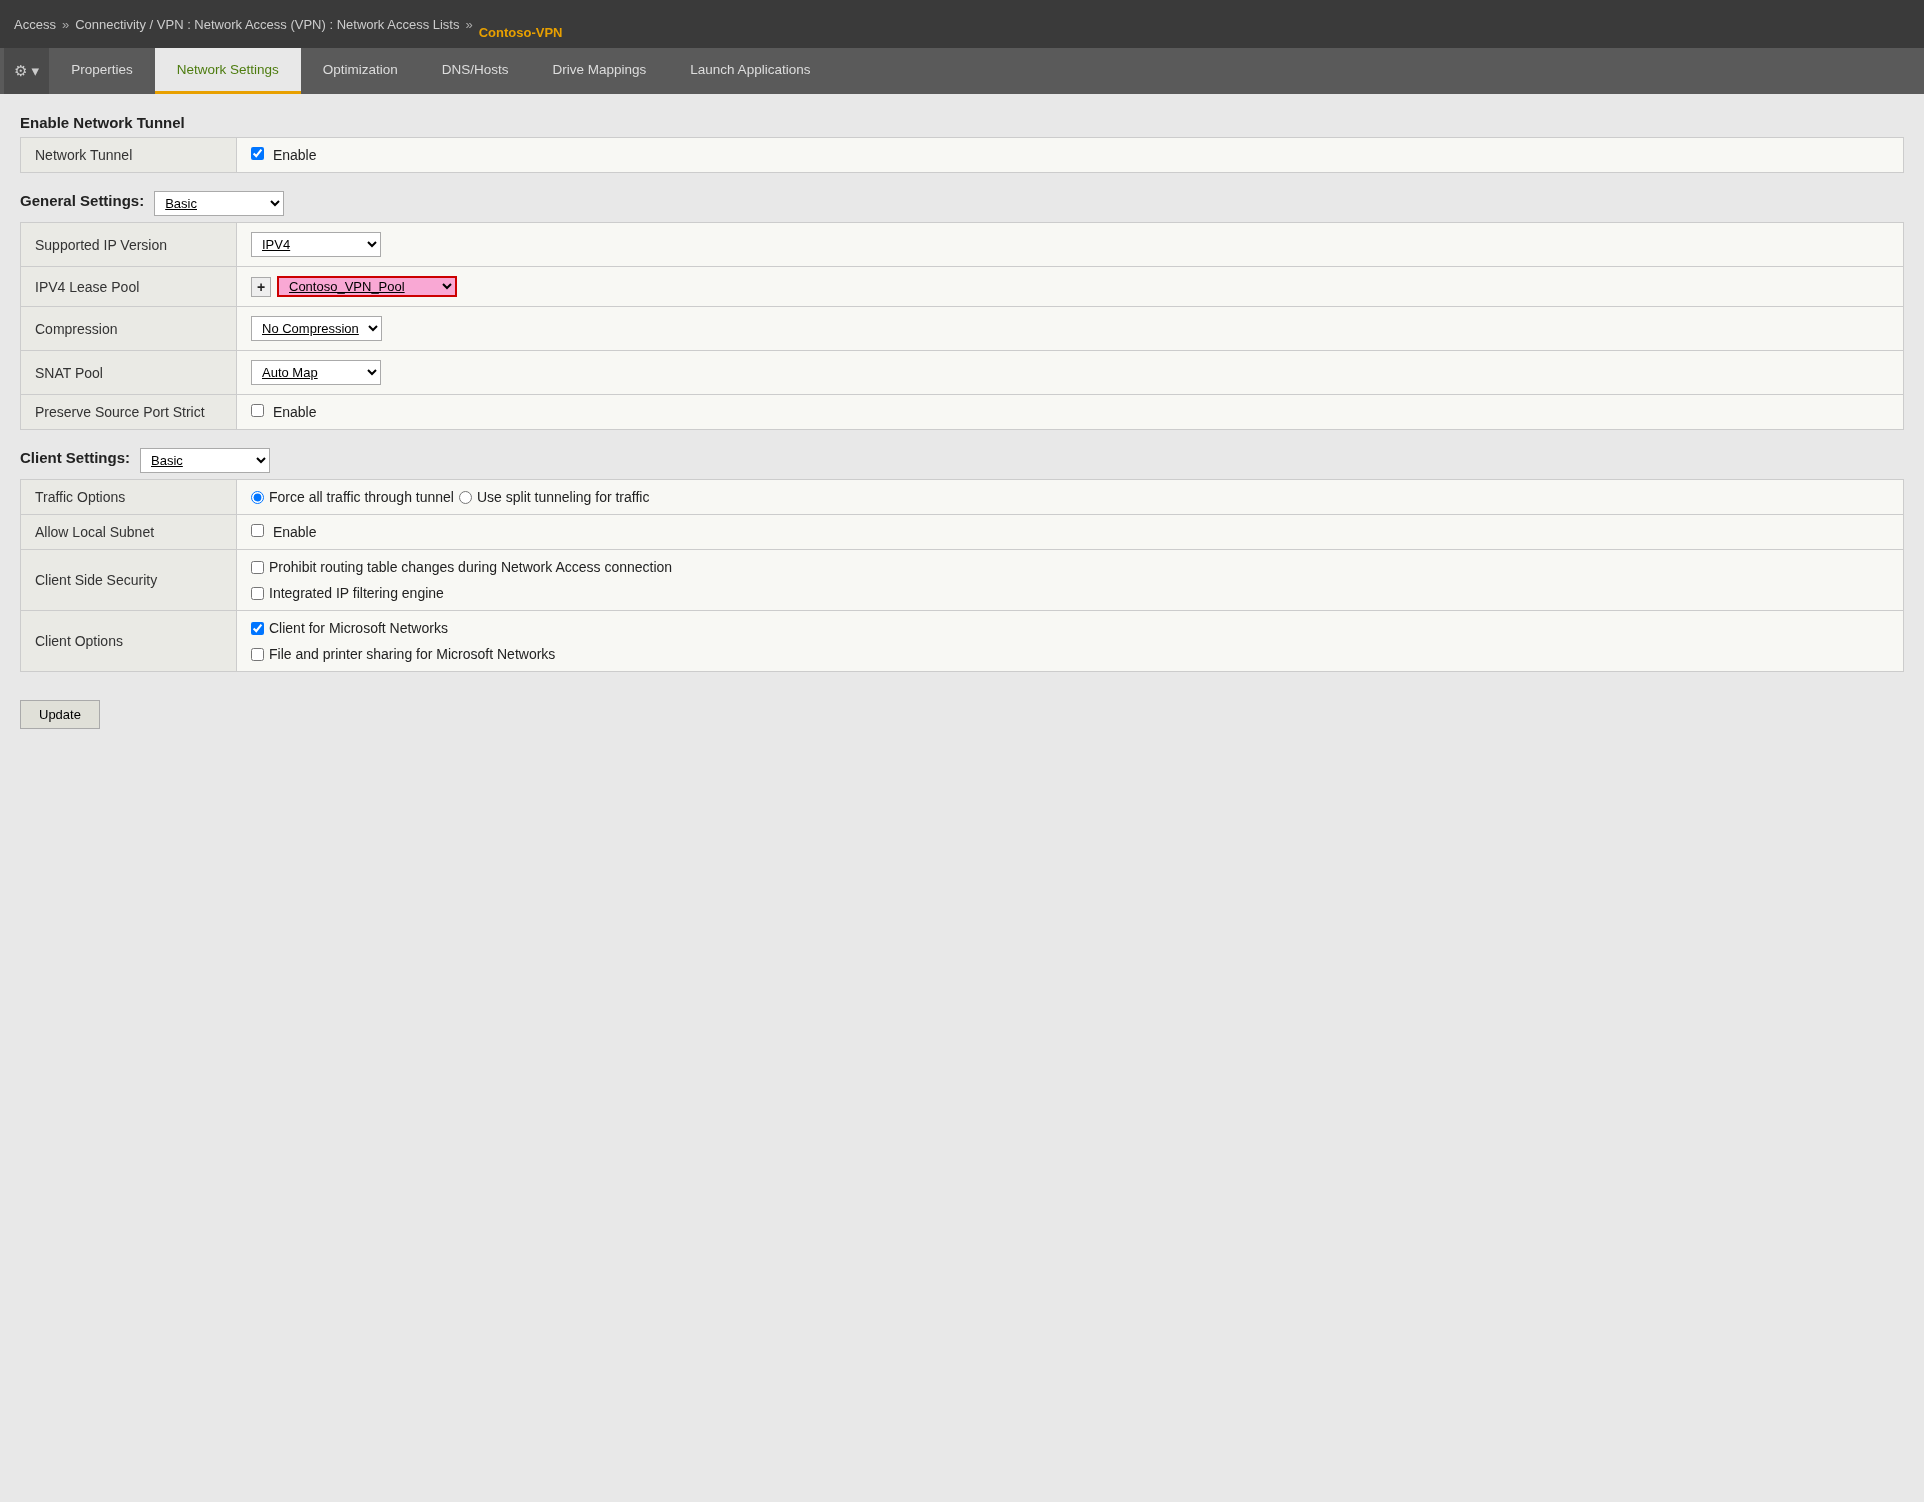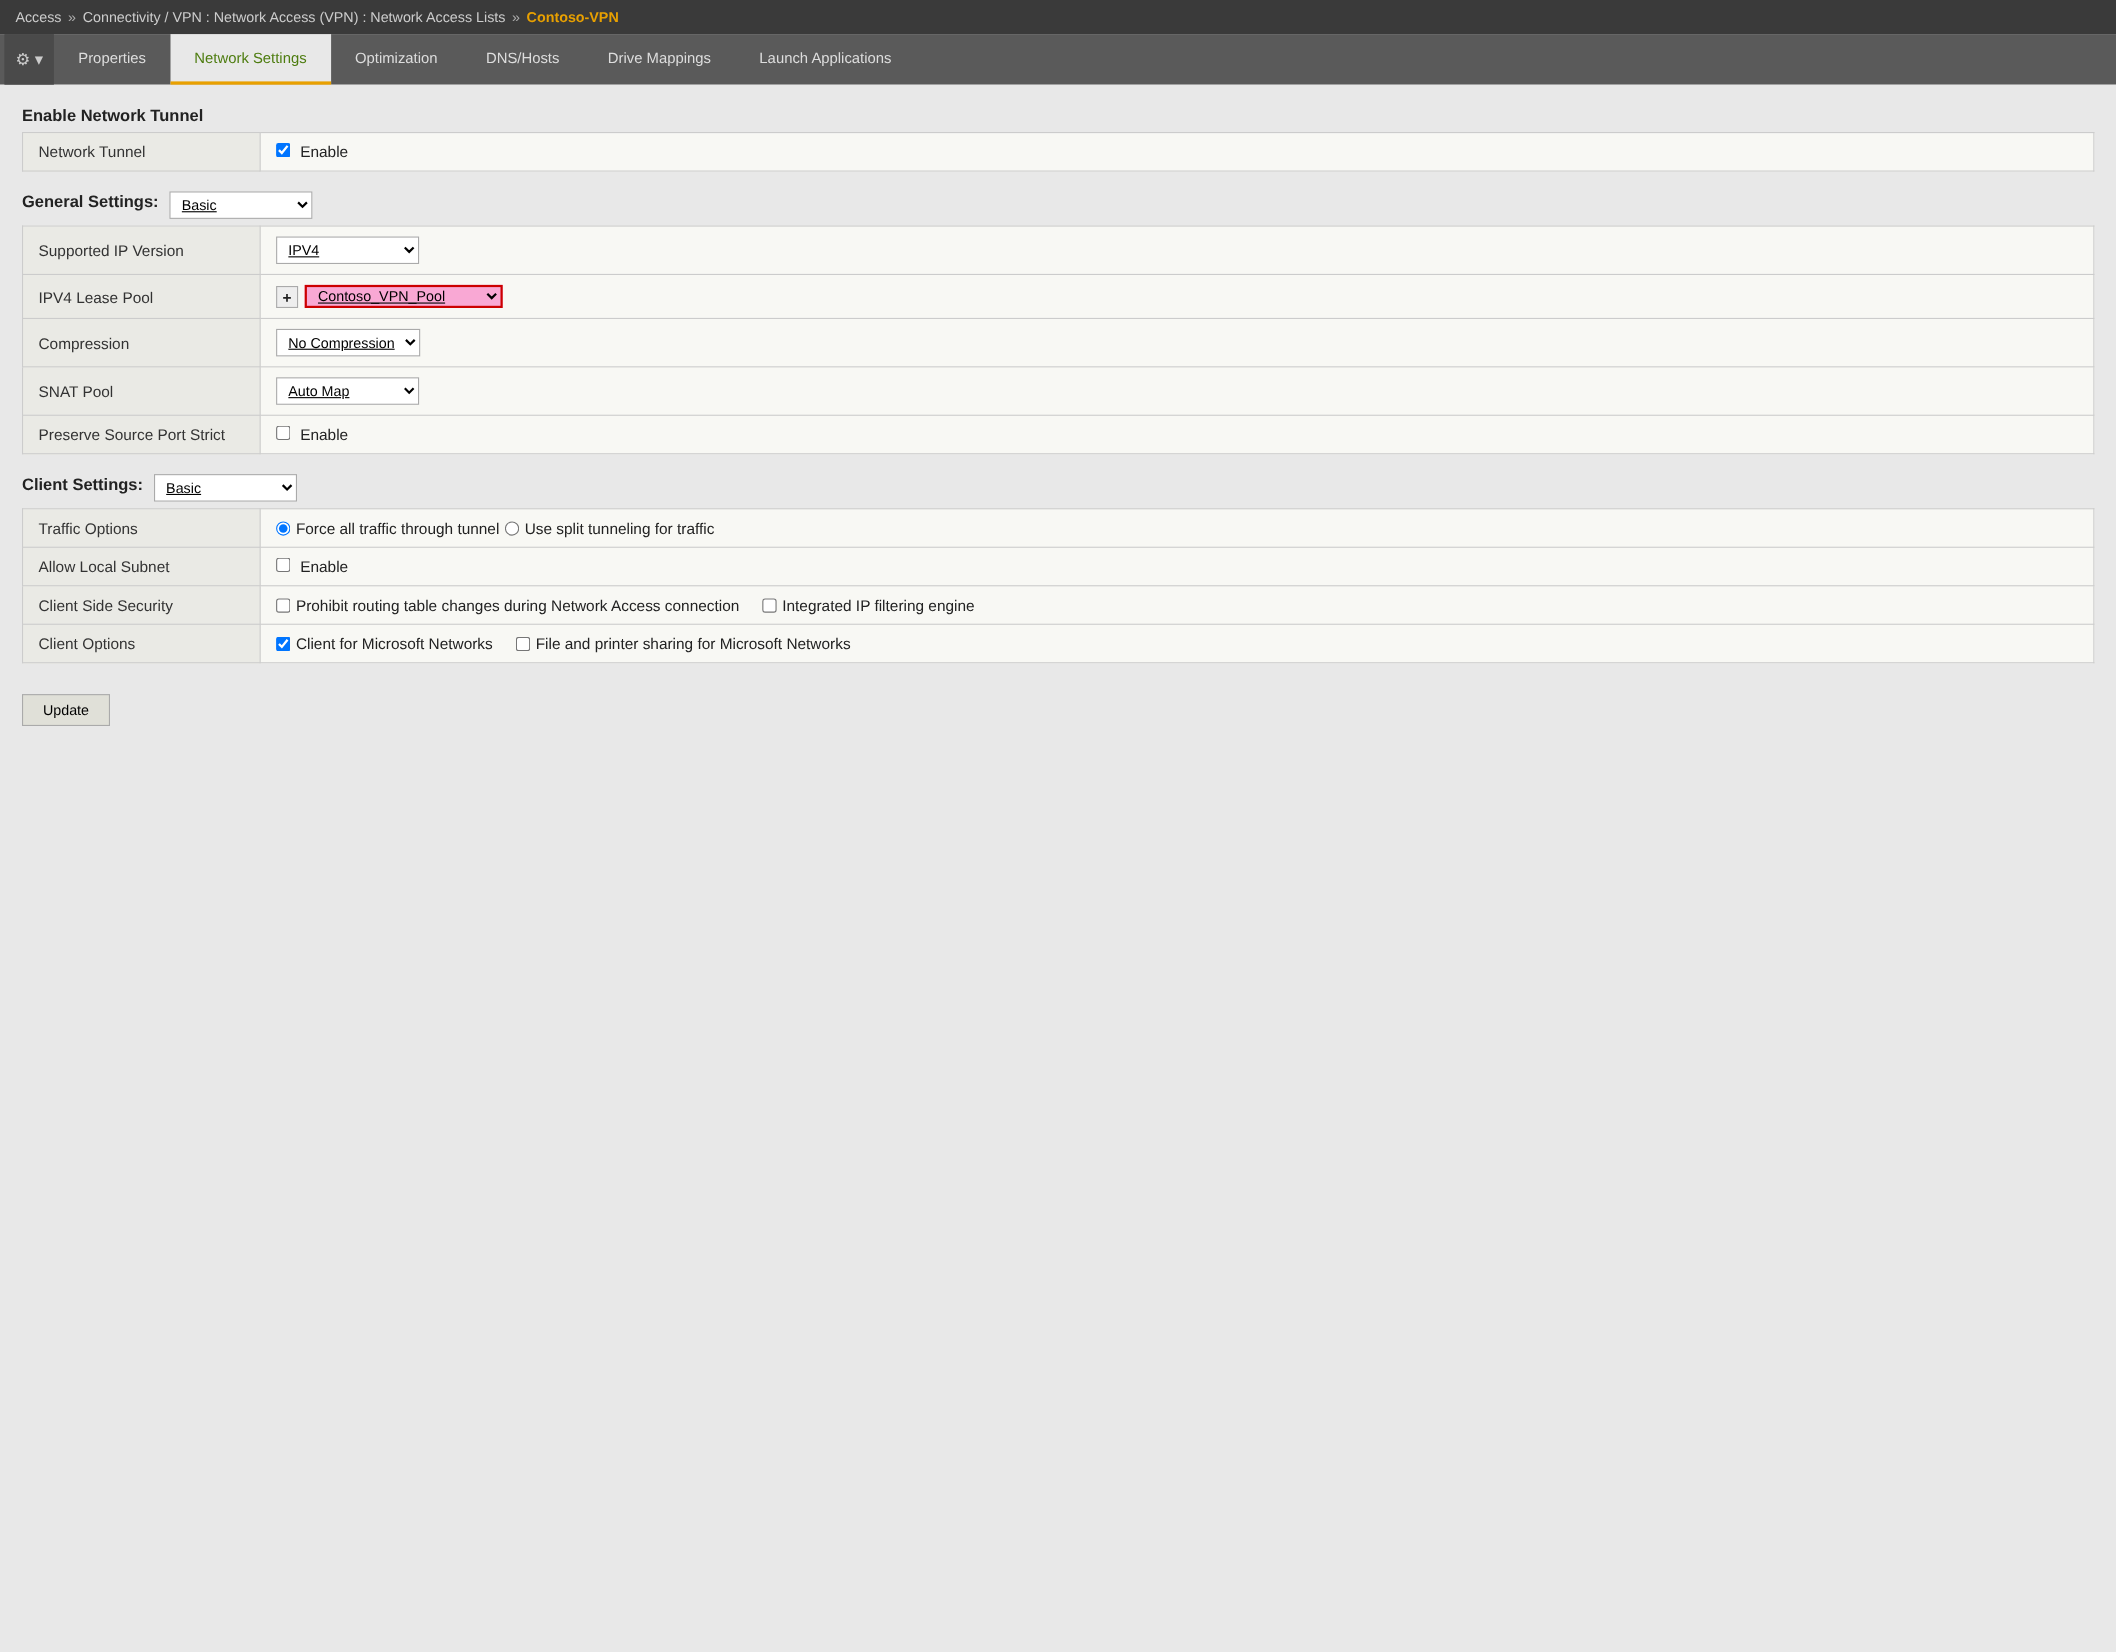--- a/index.html
+++ b/index.html
@@ -10,20 +10,21 @@
       background: #3a3a3a;
       color: #ccc;
       padding: 8px 14px;
       font-size: 13px;
       display: flex;
       align-items: center;
     }
     .breadcrumb-bar .active-crumb {
       color: #e8a000;
       font-weight: bold;
+      margin-top: 17px;
     }
     .breadcrumb-bar .sep {
       margin: 0 6px;
       color: #aaa;
     }
 
     
     .tab-bar {
       background: #5a5a5a;
       display: flex;
@@ -152,22 +153,22 @@
       flex-direction: row;
       gap: 5px;
     }
     .radio-group label, .checkbox-group label {
       display: flex;
       align-items: center;
       cursor: pointer;
     }
     .checkbox-group {
       display: flex;
-      flex-direction: row;
-      gap: 21px;
+      flex-direction: column;
+      gap: 10px;
     }
 
     
     .update-btn {
       margin-top: 10px;
       padding: 6px 18px;
       border: 1px solid #aaa;
       background: #e0e0d8;
       cursor: pointer;
       font-size: 13px;

